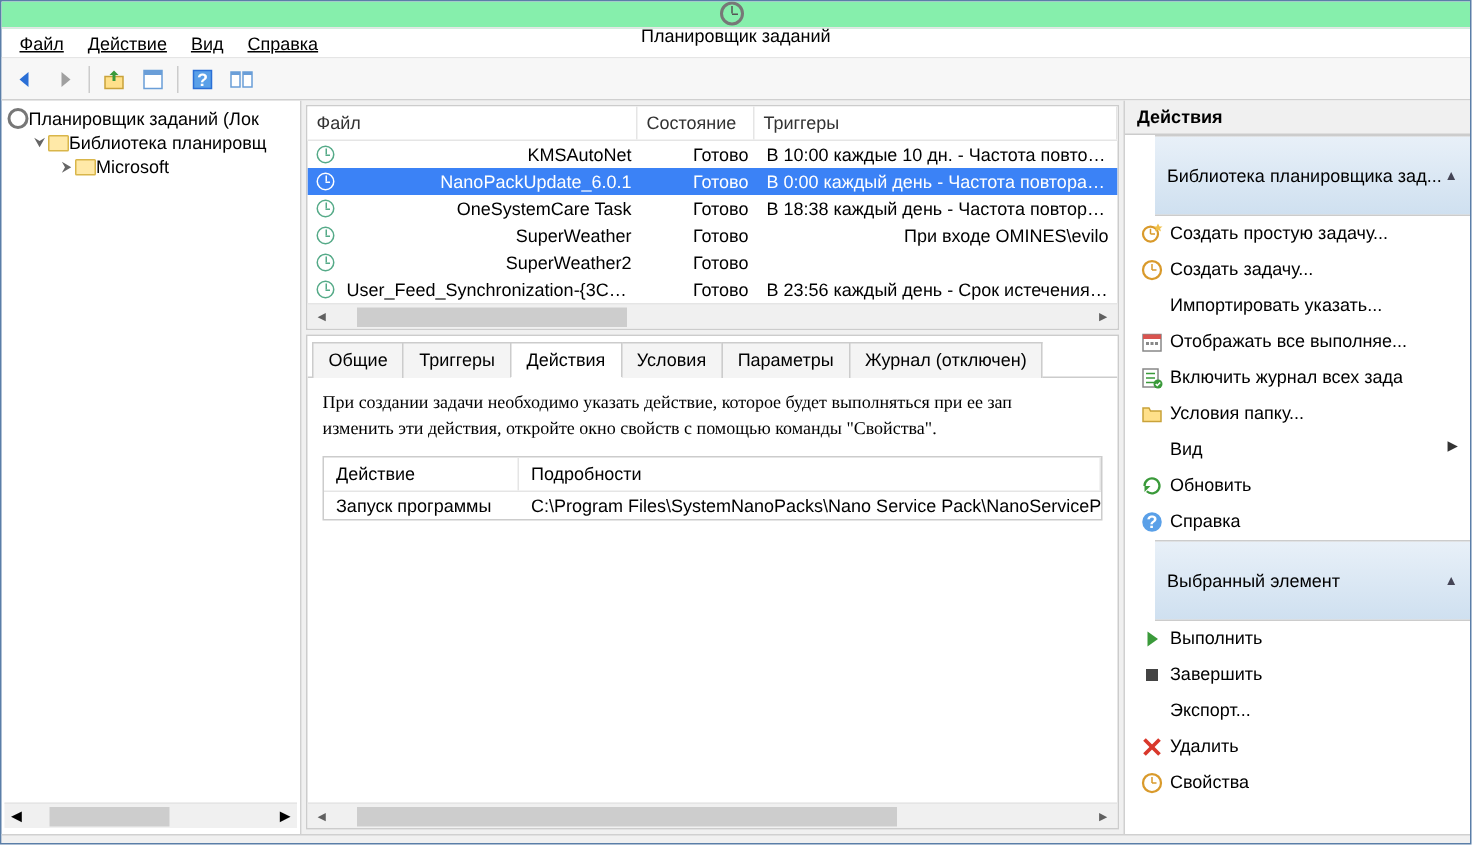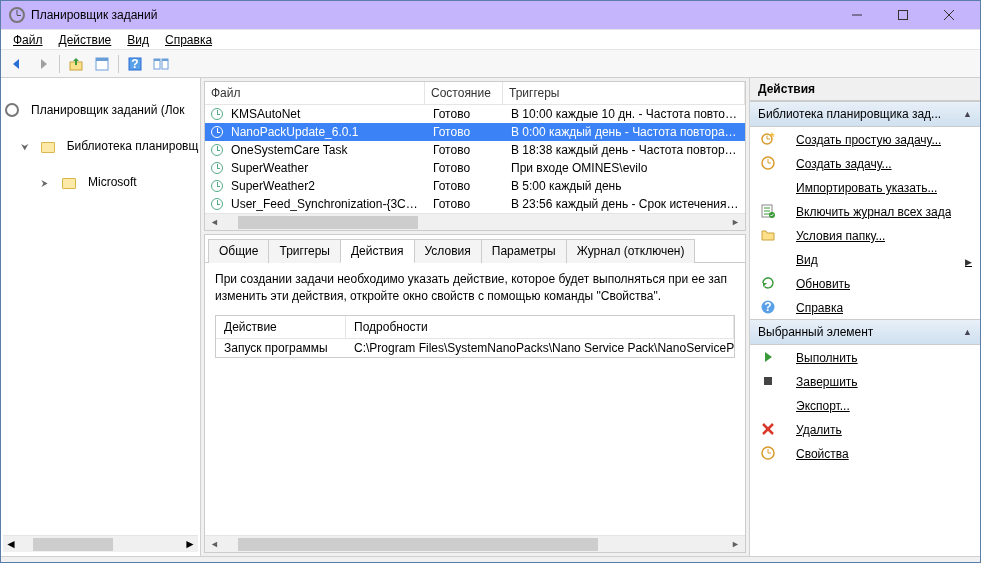--- a/index.html
+++ b/index.html
@@ -1,19 +1,19 @@
 <!DOCTYPE html>
 <html><head>
 <meta charset="utf-8">
 <style>
 * { margin: 0; padding: 0; box-sizing: border-box; font-family: "Segoe UI", Tahoma, sans-serif; font-size: 12px; }
 body { background: #fff; width: 981px; height: 563px; border: 1px solid #5a7ea8; display: flex; flex-direction: column; overflow: hidden; }
 
 
-.titlebar { height: 29px; display: flex; align-items: center; padding: 0 8px; background: #c4b5fd; border-bottom: 1px solid #e5e5e5; }
+.titlebar { height: 18px; display: flex; align-items: center; padding: 0 8px; background: #86efac; border-bottom: 1px solid #e5e5e5; flex-direction: column; }
 .titlebar .title-icon { width: 16px; height: 16px; border: 2px solid #777; border-radius: 50%; position: relative; margin-right: 6px; flex-shrink: 0; }
 .titlebar .title-icon::before { content: ""; position: absolute; width: 1px; height: 5px; background: #555; top: 1px; left: 50%; transform: translateX(-50%); }
 .titlebar .title-icon::after { content: ""; position: absolute; width: 4px; height: 1px; background: #555; top: 6px; left: 6px; }
 .titlebar .title-text { flex: 1; }
 .titlebar .win-controls { display: flex; }
 .titlebar .win-btn { width: 46px; height: 30px; display: flex; align-items: center; justify-content: center; color: #333; cursor: default; margin-top: -1px; }
 .titlebar .win-btn svg { width: 10px; height: 10px; }
 
 
 .menubar { height: 20px; display: flex; align-items: center; padding: 0 6px; gap: 4px; border-bottom: 1px solid #e5e5e5; }
@@ -21,69 +21,69 @@
 .menubar span u { text-decoration: underline; }
 
 
 .toolbar { height: 28px; display: flex; align-items: center; padding: 0 4px; gap: 2px; border-bottom: 1px solid #d0d0d0; background: #f7f7f7; }
 .toolbar .tbtn { width: 24px; height: 24px; display: flex; align-items: center; justify-content: center; border: 1px solid transparent; cursor: default; }
 .toolbar .sep { width: 1px; height: 18px; background: #ccc; margin: 0 2px; }
 
 
 .main { flex: 1; display: flex; overflow: hidden; }
 .tree-pane { width: 200px; border-right: 1px solid #d0d0d0; padding: 4px 2px; overflow: auto; }
-.tree-item { display: flex; align-items: flex-end; gap: 12px; padding: 1px 2px; white-space: nowrap; cursor: default; margin-top: 20px; }
+.tree-item { display: flex; align-items: center; gap: 0; padding: 1px 2px; white-space: nowrap; cursor: default; }
 .tree-item.indent1 { padding-left: 18px; }
 .tree-item.indent2 { padding-left: 36px; }
 .expander { width: 11px; height: 11px; display: inline-flex; align-items: center; justify-content: center; font-size: 9px; color: #666; }
 .folder-icon { width: 14px; height: 11px; background: #ffe9a8; border: 1px solid #d9b64a; border-radius: 1px; flex-shrink: 0; }
 .clock-icon-sm { width: 14px; height: 14px; border: 2px solid #777; border-radius: 50%; position: relative; flex-shrink: 0; }
 
 .center-pane { flex: 1; display: flex; flex-direction: column; border-right: 1px solid #d0d0d0; overflow: hidden; background:#f0f0f0; padding:3px; gap:3px; }
 .task-list { background: #fff; border: 1px solid #ccc; display:flex; flex-direction:column; height: 150px; }
 .list-header { display: flex; border-bottom: 1px solid #e5e5e5; background:#fff; }
 .list-header .col { padding: 4px 6px; border-right: 1px solid #e5e5e5; font-weight: normal; color:#333; }
 .col-file { width: 220px; }
 .col-state { width: 78px; }
 .col-trig { flex: 1; }
-.list-body { flex:1; overflow:hidden; }
+.list-body { flex:1; overflow:hidden;text-align:right; }
 .row { display: flex; align-items:center; height:18px; white-space:nowrap; cursor:default; }
 .row.selected { background: #3b82f6; color: #fff; }
 .row.selected .row-clock { border-color: #fff; }
 .row.selected .row-clock::before, .row.selected .row-clock::after { background:#fff; }
 .row .cell { padding: 0 6px; overflow:hidden; text-overflow:ellipsis; }
 .row-clock { width: 12px; height: 12px; border: 1.5px solid #5a8; border-radius: 50%; margin-left:6px; margin-right:2px; flex-shrink:0; position:relative; }
 .row-clock::before { content:""; position:absolute; width:1px; height:4px; background:#5a8; top:1px; left:50%; }
 .row-clock::after { content:""; position:absolute; width:3px; height:1px; background:#5a8; top:5px; left:5px; }
 .hscroll { height:17px; background:#f0f0f0; border-top:1px solid #e5e5e5; display:flex; align-items:center; justify-content:space-between; padding:0 2px; }
 .hscroll-track { flex:1; height:13px; position:relative; background:#f0f0f0; margin:0 16px; }
 .hscroll-track .bar { position:absolute; left:0; width:180px; height:100%; background:#cdcdcd; }
 .hscroll .arr { width:15px; color:#606060; text-align:center; font-size:9px; }
 
 .details { flex:1; background:#fff; border:1px solid #ccc; display:flex; flex-direction:column; overflow:hidden; }
 .tabs { display:flex; border-bottom:1px solid #ccc; background:#fff; padding-top:3px; padding-left:3px; gap:0; }
 .tab { padding:4px 10px; border:1px solid #ccc; border-bottom:none; background:#fff; margin-right:-1px; cursor:default; position:relative; top:1px; }
 .tab.active { background:#fff; border-bottom:1px solid #fff; z-index:2; }
 .tab:not(.active) { background:#f4f4f4; }
 .details-body { flex:1; padding:8px 10px; overflow:hidden; }
-.desc-text { margin-bottom:10px; line-height:1.4; overflow:hidden; }
+.desc-text { margin-bottom:10px; line-height:1.4; overflow:hidden;font-family:Liberation Serif, serif; }
 .action-table { border:1px solid #ccc; }
 .action-table .hdr { display:flex; border-bottom:1px solid #e5e5e5; }
 .action-table .hdr .acol { padding:4px 8px; border-right:1px solid #e5e5e5; }
 .action-table .arow { display:flex; }
 .action-table .arow .acol { padding:2px 8px; white-space:nowrap; overflow:hidden; }
 .acol-act { width:130px; }
 .acol-det { flex:1; }
 
 .actions-pane { width: 230px; display:flex; flex-direction:column; background:#fff; overflow:hidden; }
 .actions-header { padding:4px 8px; font-weight:bold; background:#f0f0f0; border-bottom:1px solid #ccc; }
 .actions-body { flex:1; overflow-y:auto; overflow-x:hidden; position:relative; }
-.action-section { background: linear-gradient(#e8f0f8,#cfe0f0); padding:5px 8px; border-top:1px solid #ccc; border-bottom:1px solid #ccc; display:flex; align-items:center; justify-content:space-between; cursor:default; }
+.action-section { background: linear-gradient(#e8f0f8,#cfe0f0); padding:19px 8px; border-top:1px solid #ccc; border-bottom:1px solid #ccc; display:flex; align-items:center; justify-content:space-between; cursor:default;margin-left:20px; }
 .action-section .caret { font-size:9px; color:#445; }
-.action-item { display:flex; align-items:flex-end; gap:20px; padding:4px 8px 4px 10px; cursor:default;text-decoration:underline; }
+.action-item { display:flex; align-items:flex-start; gap:4px; padding:4px 8px 4px 10px; cursor:default; }
 .action-item .ai-icon { width:16px; height:16px; flex-shrink:0; display:flex; align-items:center; justify-content:center; }
 .ai-label { white-space:nowrap; overflow:hidden; text-overflow:ellipsis; }
 .submenu-arrow { margin-left:auto; font-size:9px; color:#333; }
 
 .statusbar { height:6px; border-top:1px solid #d0d0d0; background:#f0f0f0; }
 
 
 .actions-body::-webkit-scrollbar { width:17px; }
 .actions-body::-webkit-scrollbar-track { background:#f0f0f0; }
 .actions-body::-webkit-scrollbar-thumb { background:#cdcdcd; }
@@ -223,21 +223,20 @@
           <div class="row">
             <span class="row-clock"></span>
             <span class="cell col-file" style="width:202px">SuperWeather</span>
             <span class="cell col-state" style="width:78px">Готово</span>
             <span class="cell col-trig" style="flex:1">При входе OMINES\evilo</span>
           </div>
           <div class="row">
             <span class="row-clock"></span>
             <span class="cell col-file" style="width:202px">SuperWeather2</span>
             <span class="cell col-state" style="width:78px">Готово</span>
-            <span class="cell col-trig" style="flex:1">В 5:00 каждый день</span>
           </div>
           <div class="row">
             <span class="row-clock"></span>
             <span class="cell col-file" style="width:202px">User_Feed_Synchronization-{3CF8E10...</span>
             <span class="cell col-state" style="width:78px">Готово</span>
             <span class="cell col-trig" style="flex:1">В 23:56 каждый день - Срок истечения дей</span>
           </div>
         </div>
       <div class="hscroll">
         <span class="arr">◄</span>
@@ -312,20 +311,32 @@
             </span>
             <span class="ai-label">Создать задачу...</span>
           </div>
           <div class="action-item">
             <span class="ai-icon"></span>
             <span class="ai-label">Импортировать указать...</span>
           </div>
           <div class="action-item">
             <span class="ai-icon">
               <svg width="16" height="16" viewBox="0 0 16 16">
+                <rect x="2" y="3" width="12" height="11" fill="#fff" stroke="#888"></rect>
+                <rect x="2" y="3" width="12" height="3" fill="#d9534f"></rect>
+                <rect x="4" y="8" width="2" height="2" fill="#888"></rect>
+                <rect x="7" y="8" width="2" height="2" fill="#888"></rect>
+                <rect x="10" y="8" width="2" height="2" fill="#888"></rect>
+              </svg>
+            </span>
+            <span class="ai-label">Отображать все выполняе...</span>
+          </div>
+          <div class="action-item">
+            <span class="ai-icon">
+              <svg width="16" height="16" viewBox="0 0 16 16">
                 <rect x="2" y="2" width="10" height="12" fill="#fff" stroke="#888"></rect>
                 <line x1="4" y1="5" x2="10" y2="5" stroke="#3a9a3a"></line>
                 <line x1="4" y1="8" x2="10" y2="8" stroke="#3a9a3a"></line>
                 <line x1="4" y1="11" x2="10" y2="11" stroke="#3a9a3a"></line>
                 <circle cx="12" cy="12" r="3" fill="#3a9a3a"></circle>
                 <path d="M10.5 12 l1 1 l2-2" stroke="#fff" fill="none"></path>
               </svg>
             </span>
             <span class="ai-label">Включить журнал всех зада</span>
           </div>

